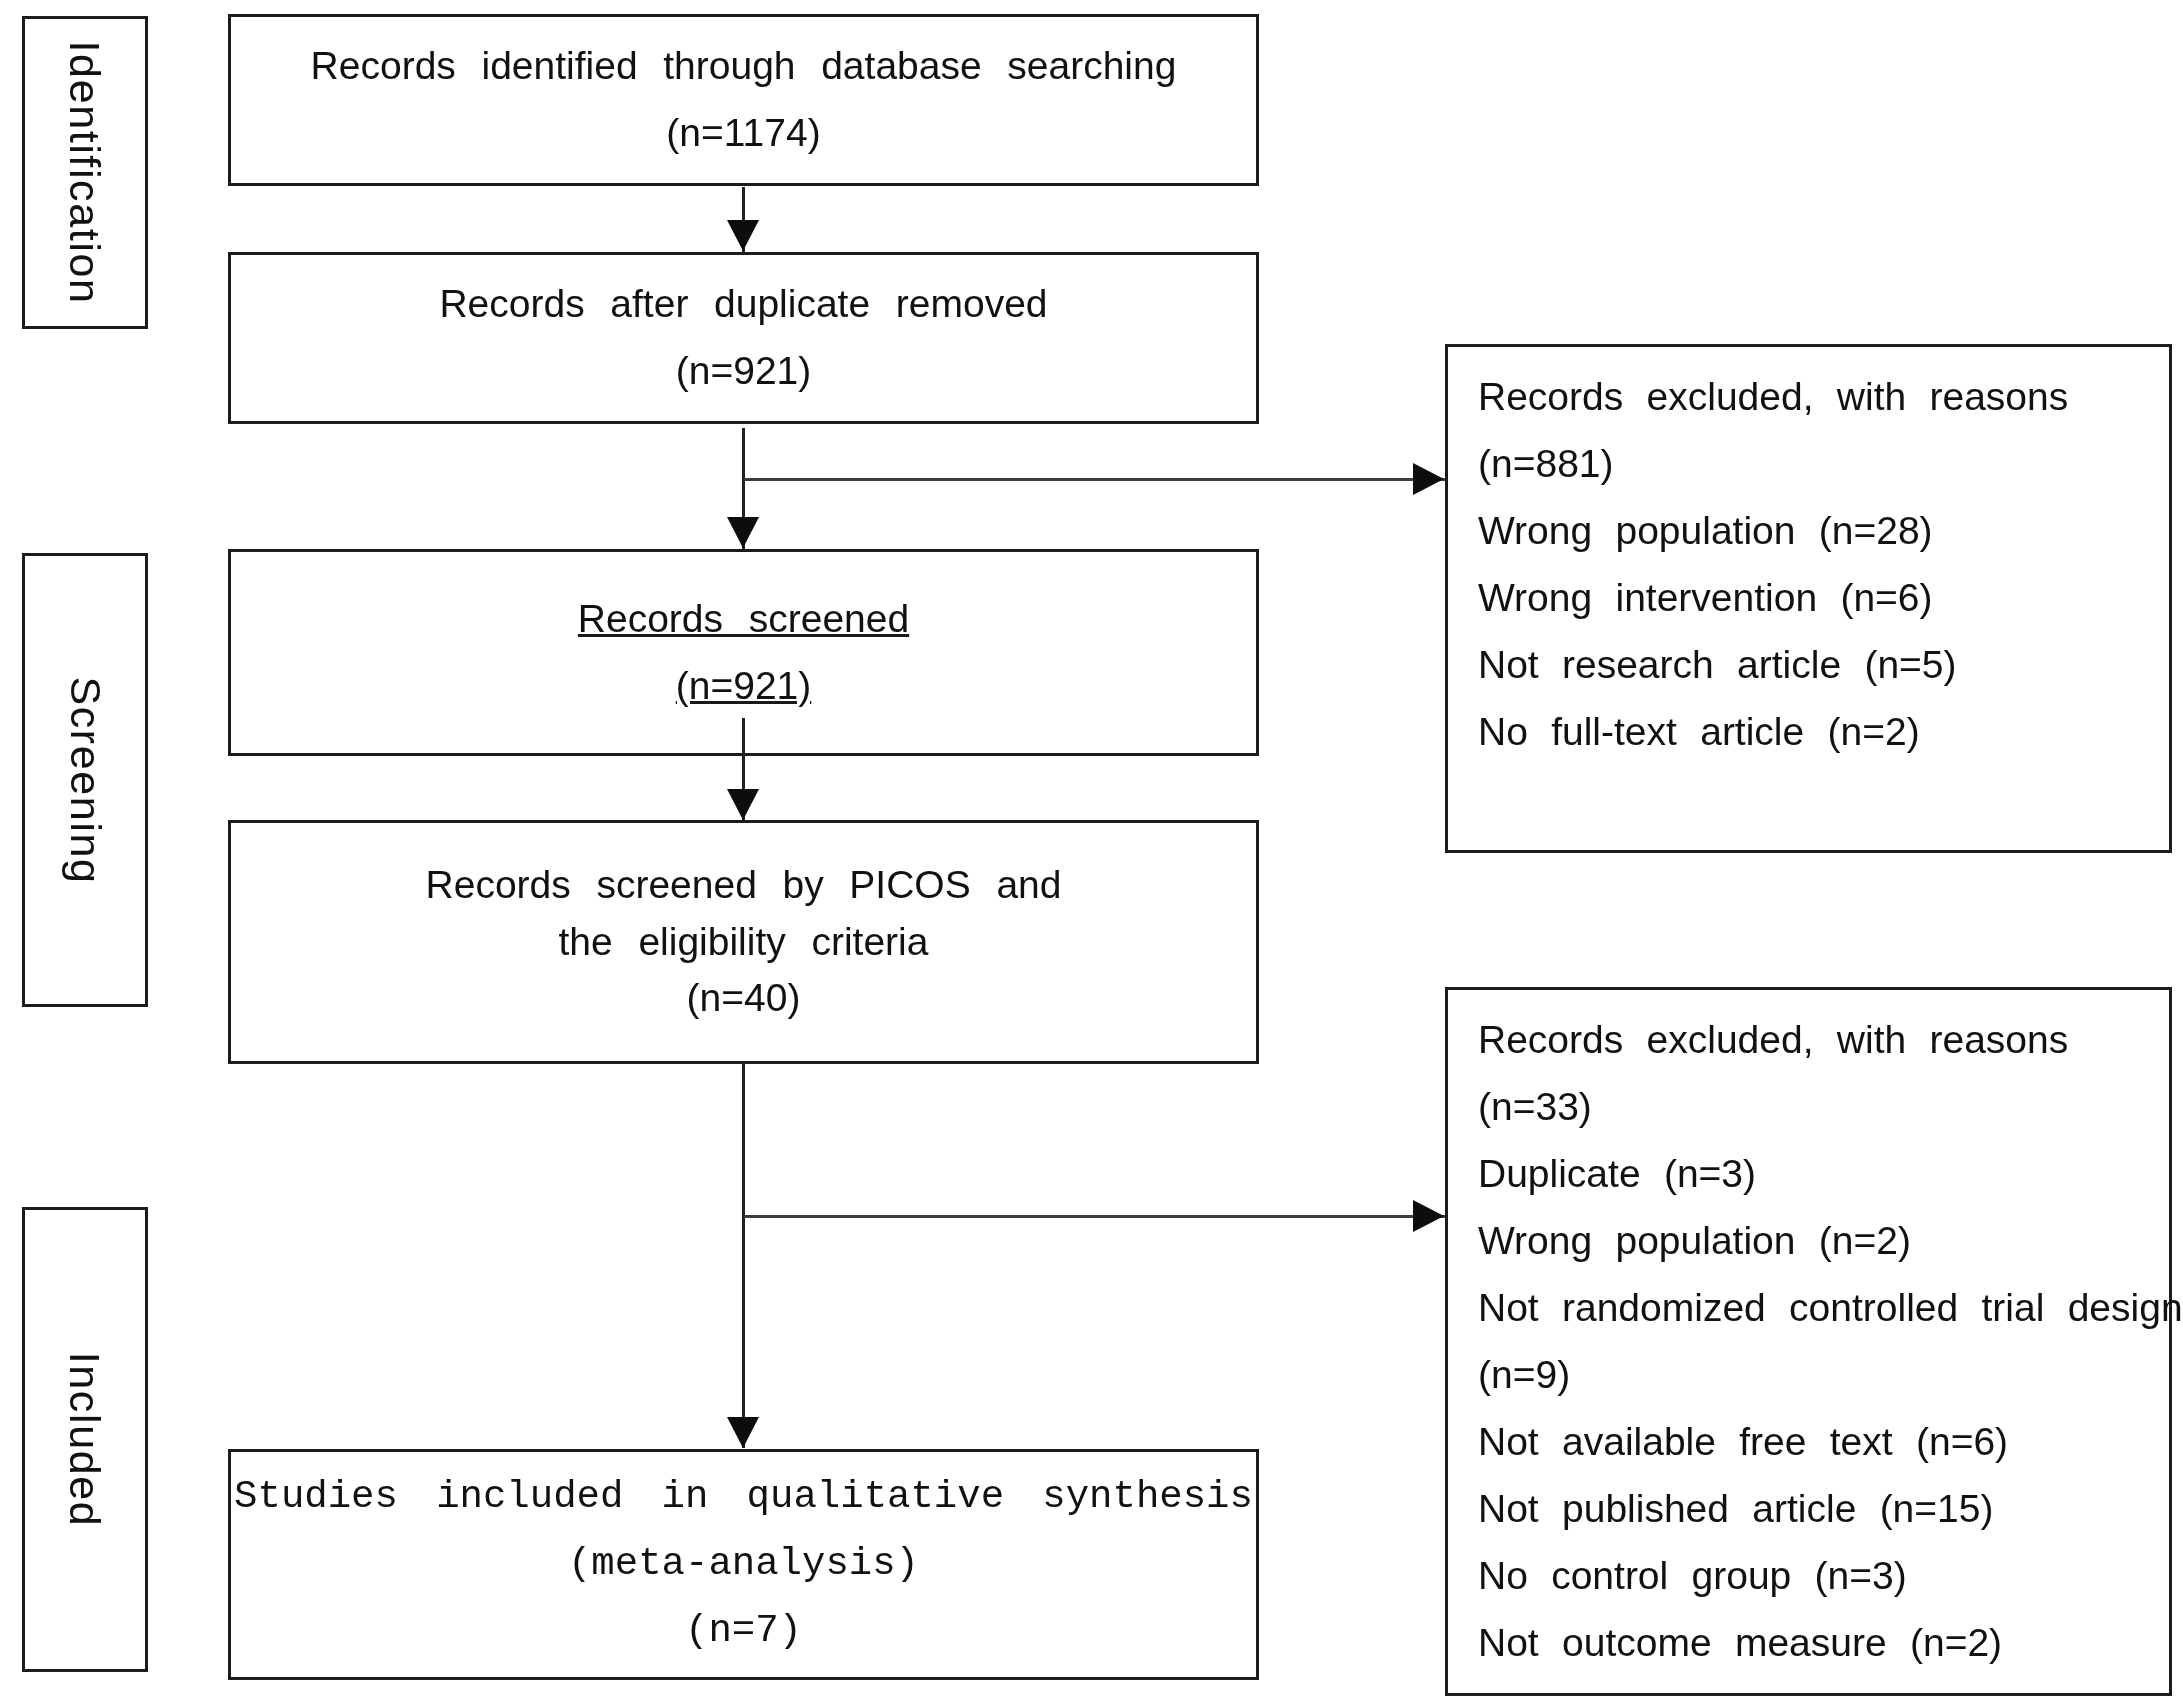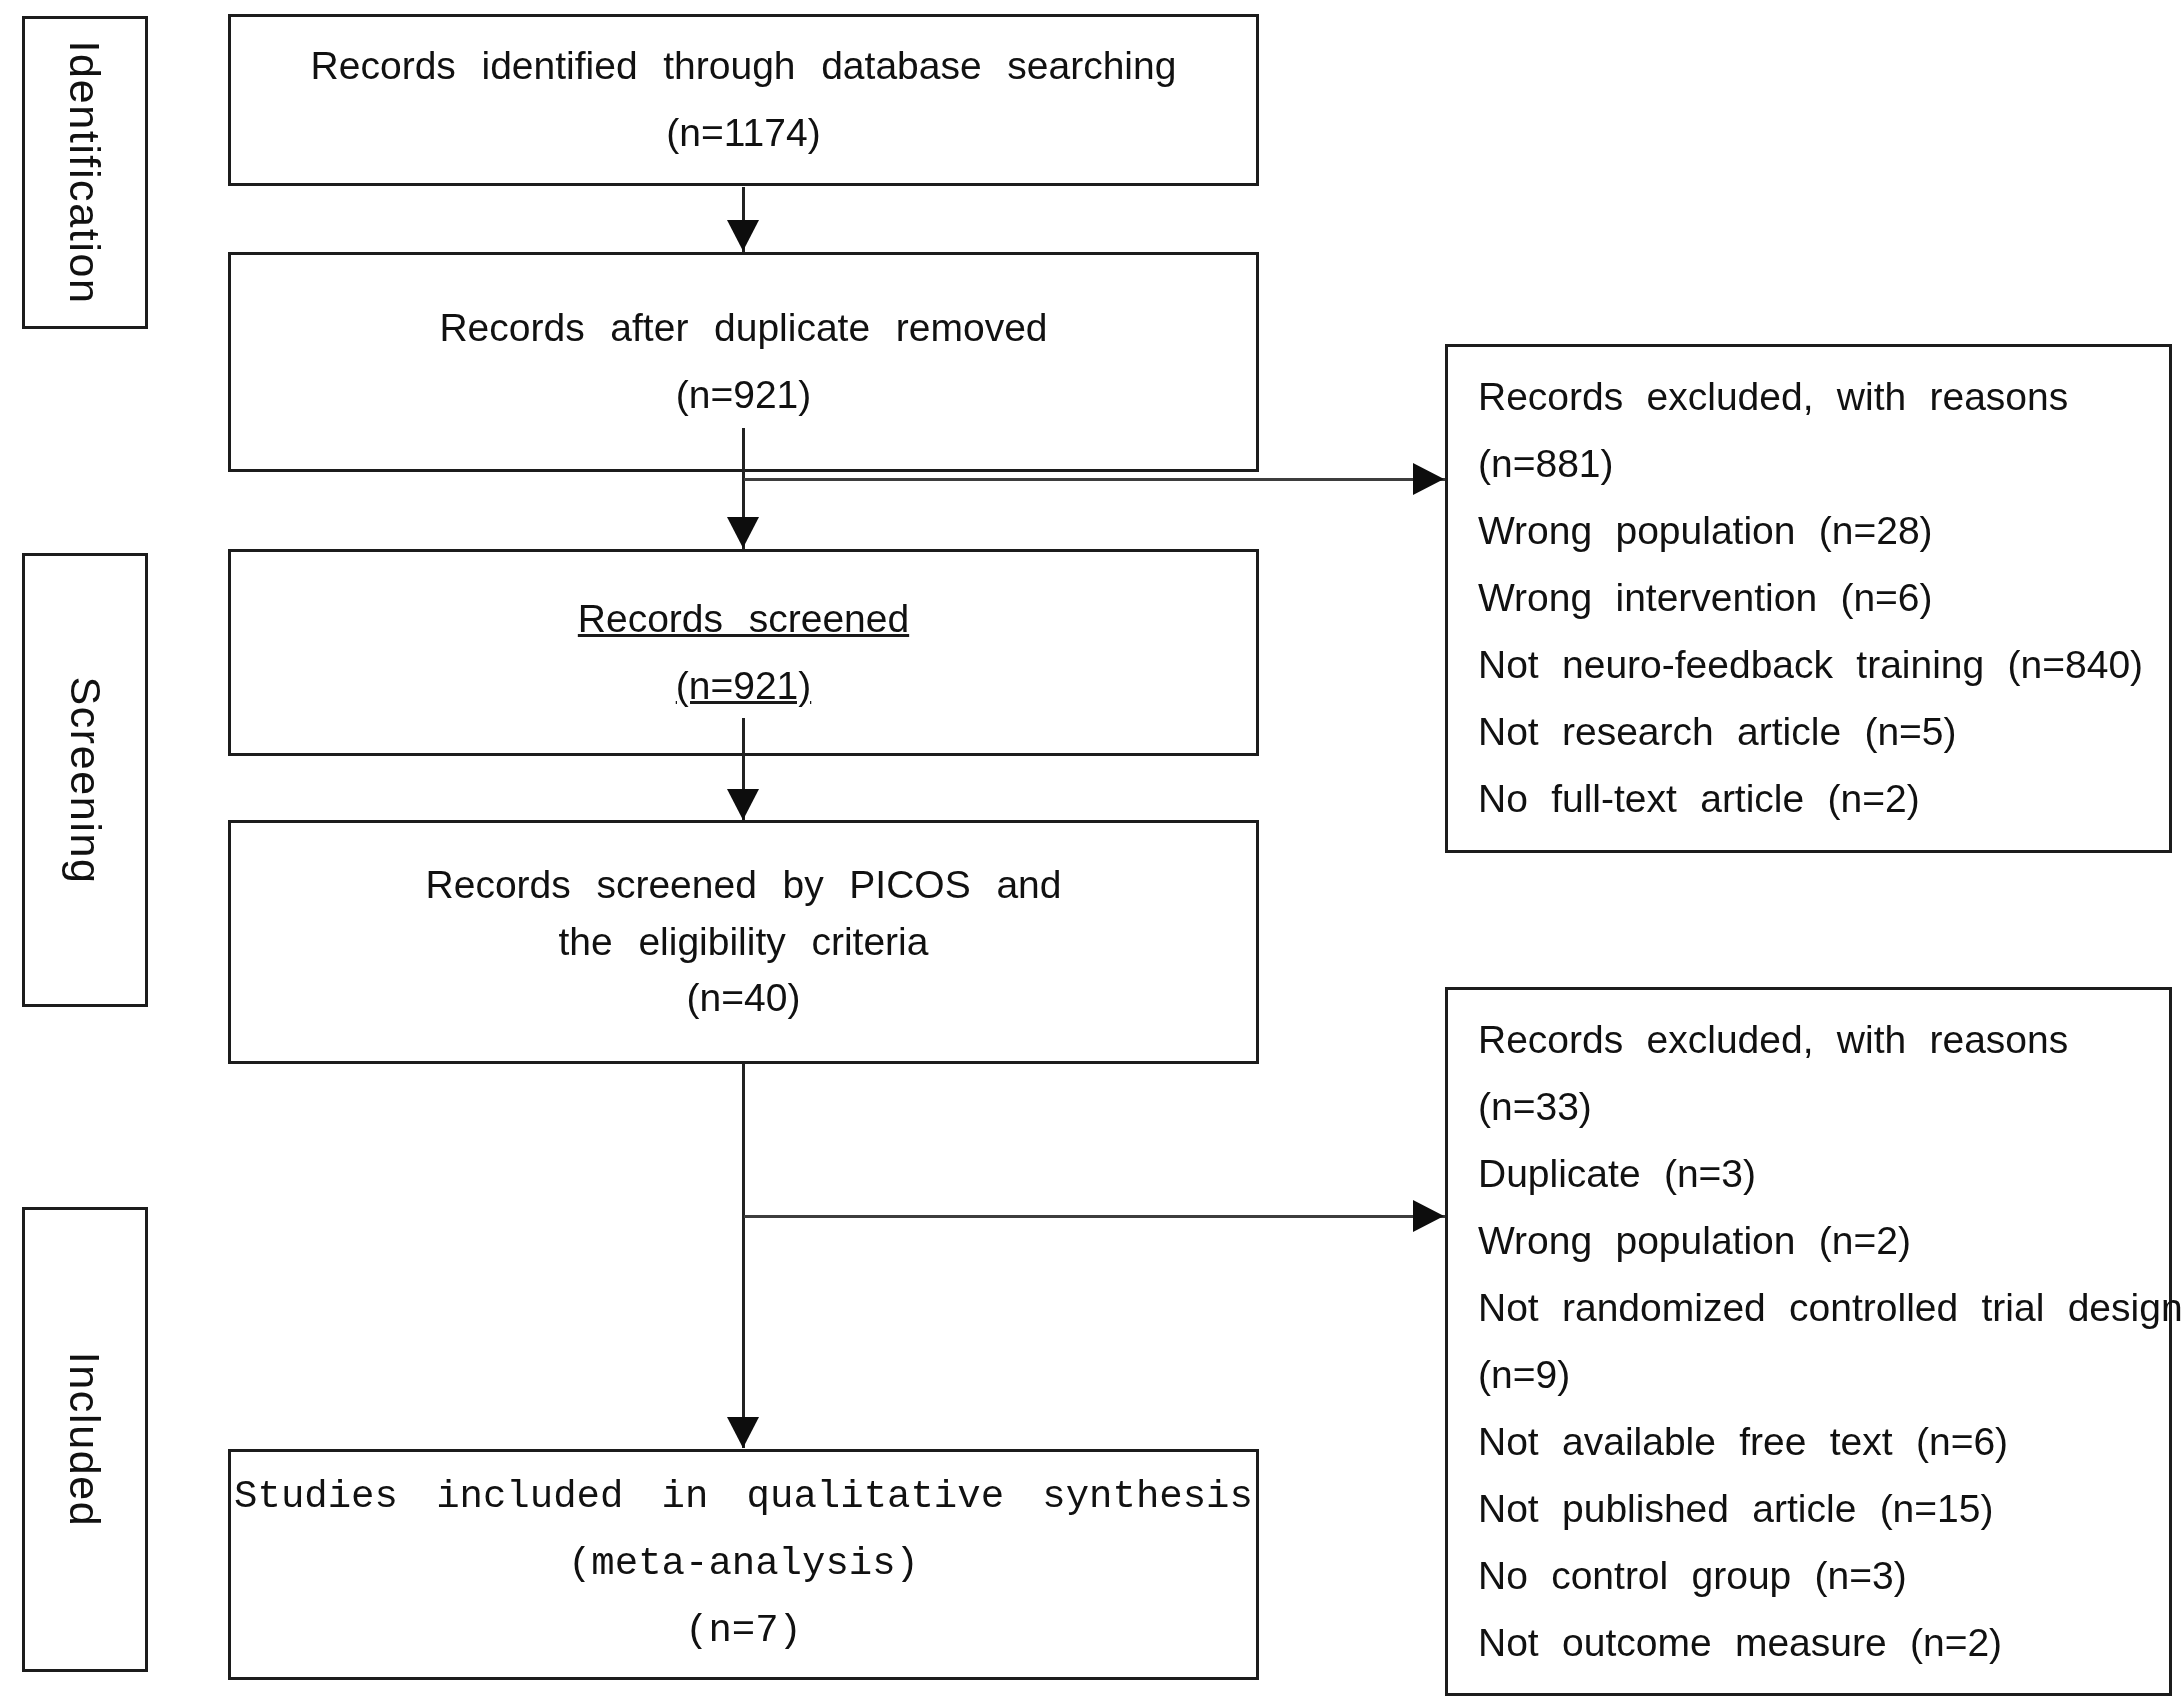--- a/index.html
+++ b/index.html
@@ -106,21 +106,21 @@
 
   <div class="box stage" style="left:22px; top:1207px; width:126px; height:465px;">
     <span class="vtext">Included</span>
   </div>
 
   <div class="box flowbox" style="left:228px; top:14px; width:1031px; height:172px;">
     <div class="line">Records identified through database searching</div>
     <div class="line">(n=1174)</div>
   </div>
 
-  <div class="box flowbox" style="left:228px; top:252px; width:1031px; height:220px;">
+  <div class="box flowbox" style="left:228px; top:252px; width:1031px; height:172px;">
     <div class="line">Records after duplicate removed</div>
     <div class="line">(n=921)</div>
   </div>
 
   <div class="box flowbox" style="left:228px; top:549px; width:1031px; height:207px;text-decoration:underline;">
     <div class="line">Records screened</div>
     <div class="line">(n=921)</div>
   </div>
 
   <div class="box flowbox" style="left:228px; top:820px; width:1031px; height:244px;gap:16px;">
@@ -133,21 +133,20 @@
     <div class="line">Studies included in qualitative synthesis</div>
     <div class="line">(meta-analysis)</div>
     <div class="line">(n=7)</div>
   </div>
 
   <div class="box exclbox" style="left:1445px; top:344px; width:727px; height:509px;">
     <div class="line">Records excluded, with reasons</div>
     <div class="line">(n=881)</div>
     <div class="line">Wrong population (n=28)</div>
     <div class="line">Wrong intervention (n=6)</div>
-    <div class="line">Not neuro-feedback training (n=840)</div>
     <div class="line">Not research article (n=5)</div>
     <div class="line">No full-text article (n=2)</div>
   </div>
 
   <div class="box exclbox" style="left:1445px; top:987px; width:727px; height:709px;">
     <div class="line">Records excluded, with reasons</div>
     <div class="line">(n=33)</div>
     <div class="line">Duplicate (n=3)</div>
     <div class="line">Wrong population (n=2)</div>
     <div class="line">Not randomized controlled trial design</div>

